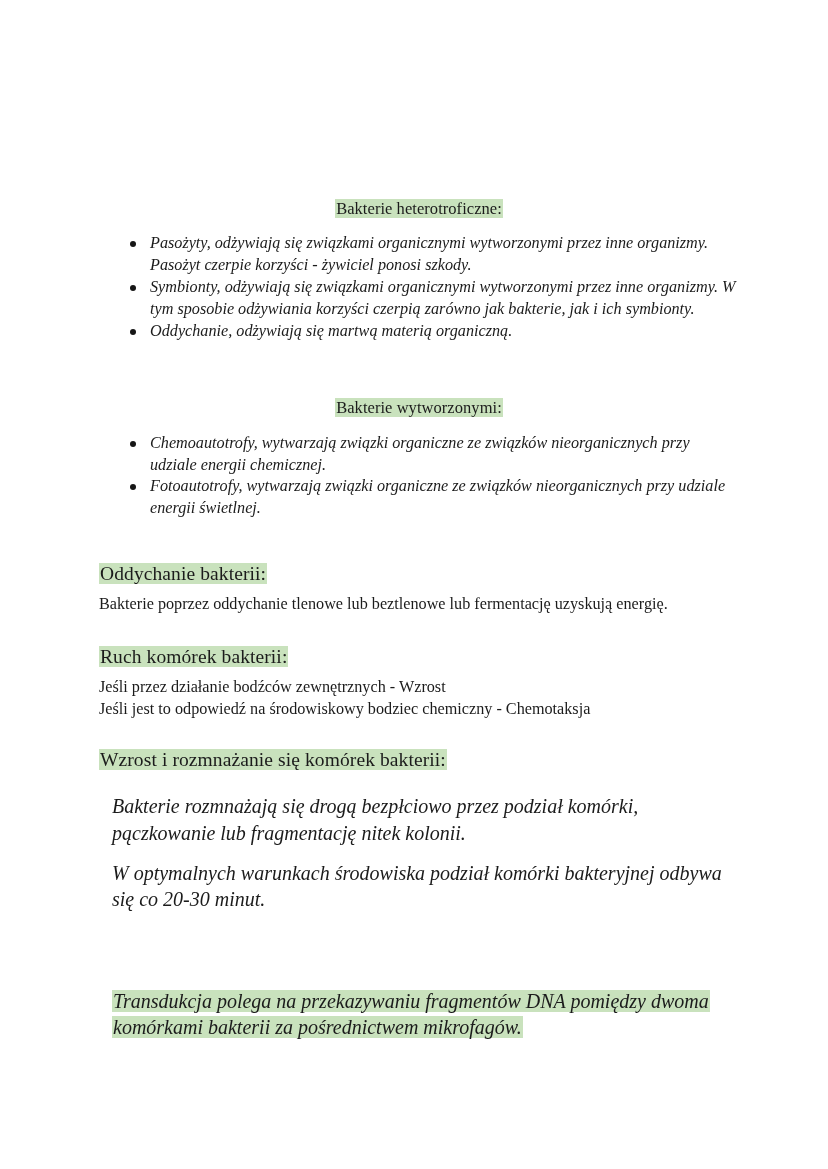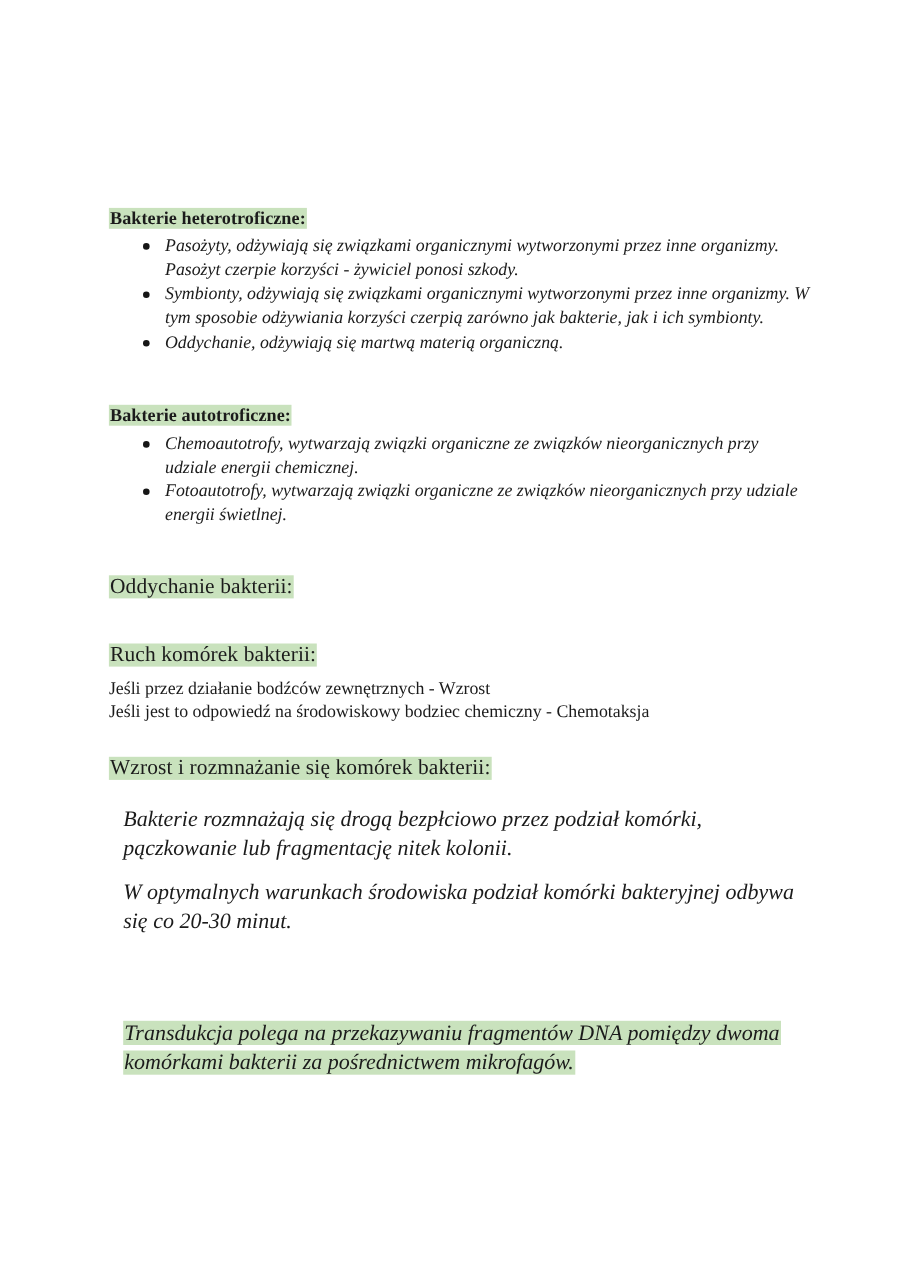--- a/index.html
+++ b/index.html
@@ -44,23 +44,24 @@
   .h-major {
     font-size: 19.5px;
     line-height: 1.28;
     font-weight: 400;
     margin: 0;
     letter-spacing: 0.1px;
   }
   .h-minor {
     font-size: 16.5px;
     line-height: 1.3;
-    font-weight: 700;
-    margin: 0;
+    font-weight: 400;
+    margin: 10px;
     letter-spacing: 0.05px;
+    text-align: center;
   }
 
   
   .body-line {
     font-size: 16.2px;
     line-height: 1.33;
     margin: 0;
   }
   .para {
     font-size: 20px;
@@ -119,35 +120,36 @@
     <div class="gap-j"></div>
 
     <ul class="bullets">
       <li><span>Pasożyty, odżywiają się związkami organicznymi wytworzonymi przez inne organizmy. Pasożyt czerpie korzyści - żywiciel ponosi szkody.</span></li>
       <li><span>Symbionty, odżywiają się związkami organicznymi wytworzonymi przez inne organizmy. W tym sposobie odżywiania korzyści czerpią zarówno jak bakterie, jak i ich symbionty.</span></li>
       <li><span>Oddychanie, odżywiają się martwą materią organiczną.</span></li>
     </ul>
 
     <div class="gap-c"></div>
 
-    <h2 class="h-minor"><span class="hl">Bakterie autotroficzne:</span></h2>
+    <h2 class="h-minor"><span class="hl">Bakterie wytworzonymi:</span></h2>
 
     <div class="gap-j"></div>
 
     <ul class="bullets">
       <li><span>Chemoautotrofy, wytwarzają związki organiczne ze związków nieorganicznych przy udziale energii chemicznej.</span></li>
       <li><span>Fotoautotrofy, wytwarzają związki organiczne ze związków nieorganicznych przy udziale energii świetlnej.</span></li>
     </ul>
 
     <div class="gap-d"></div>
 
     <h2 class="h-major"><span class="hl">Oddychanie bakterii:</span></h2>
 
     <div class="gap-i"></div>
 
+    <p class="body-line"><span>Bakterie poprzez oddychanie tlenowe lub beztlenowe lub fermentację uzyskują energię.</span></p>
 
     <div class="gap-e"></div>
 
     <h2 class="h-major"><span class="hl">Ruch komórek bakterii:</span></h2>
 
     <div class="gap-i"></div>
 
     <p class="body-line"><span>Jeśli przez działanie bodźców zewnętrznych - Wzrost</span></p>
     <p class="body-line"><span>Jeśli jest to odpowiedź na środowiskowy bodziec chemiczny - Chemotaksja</span></p>
 

